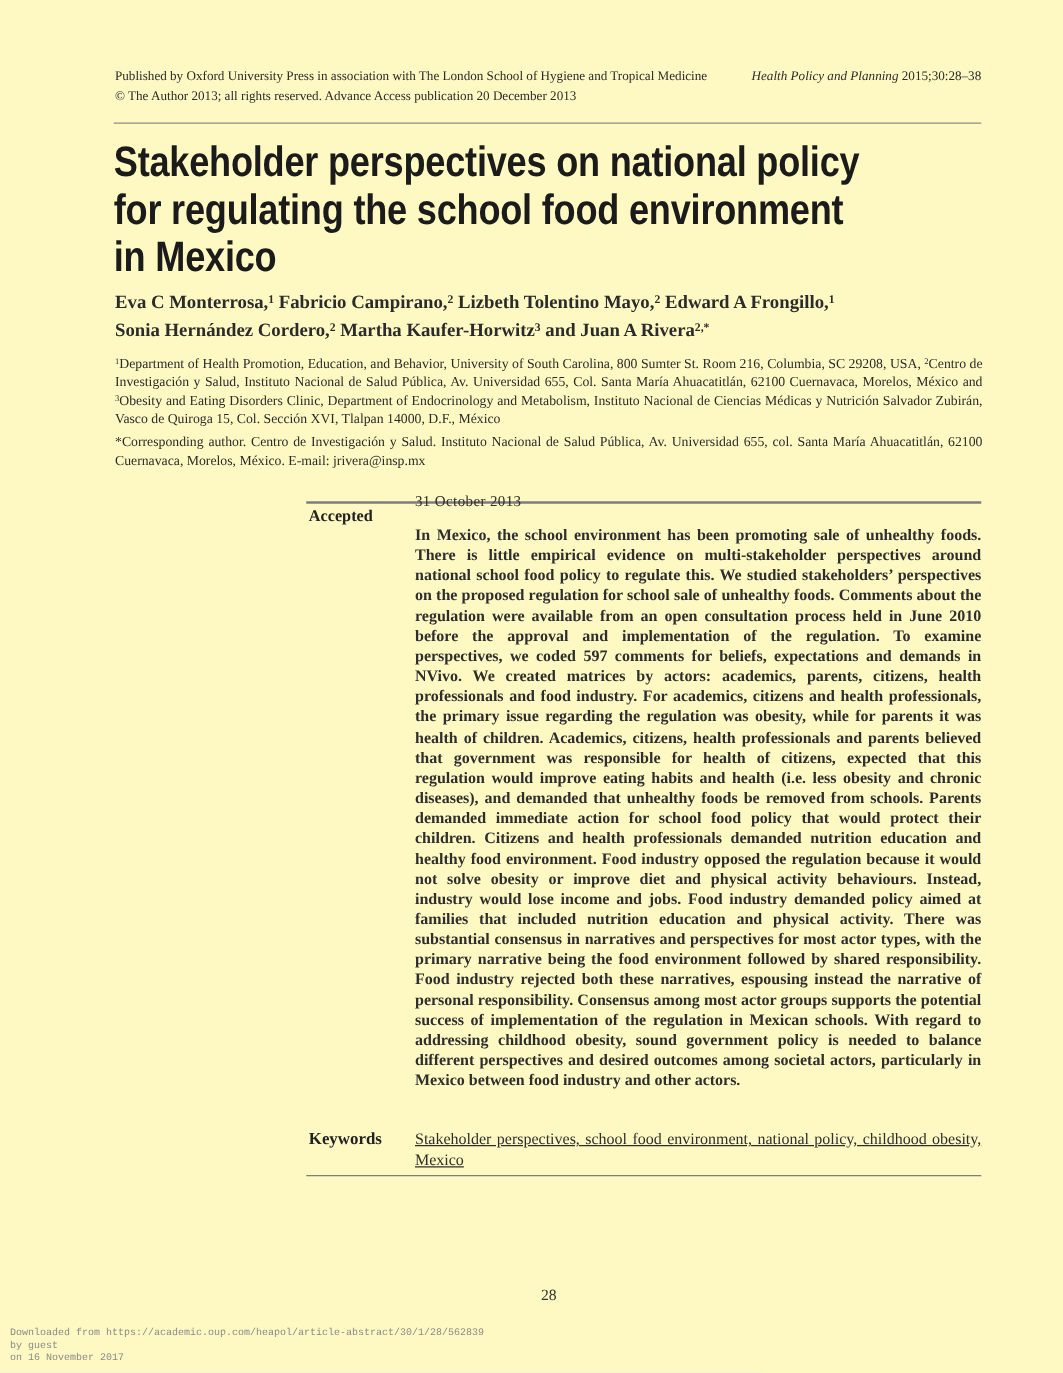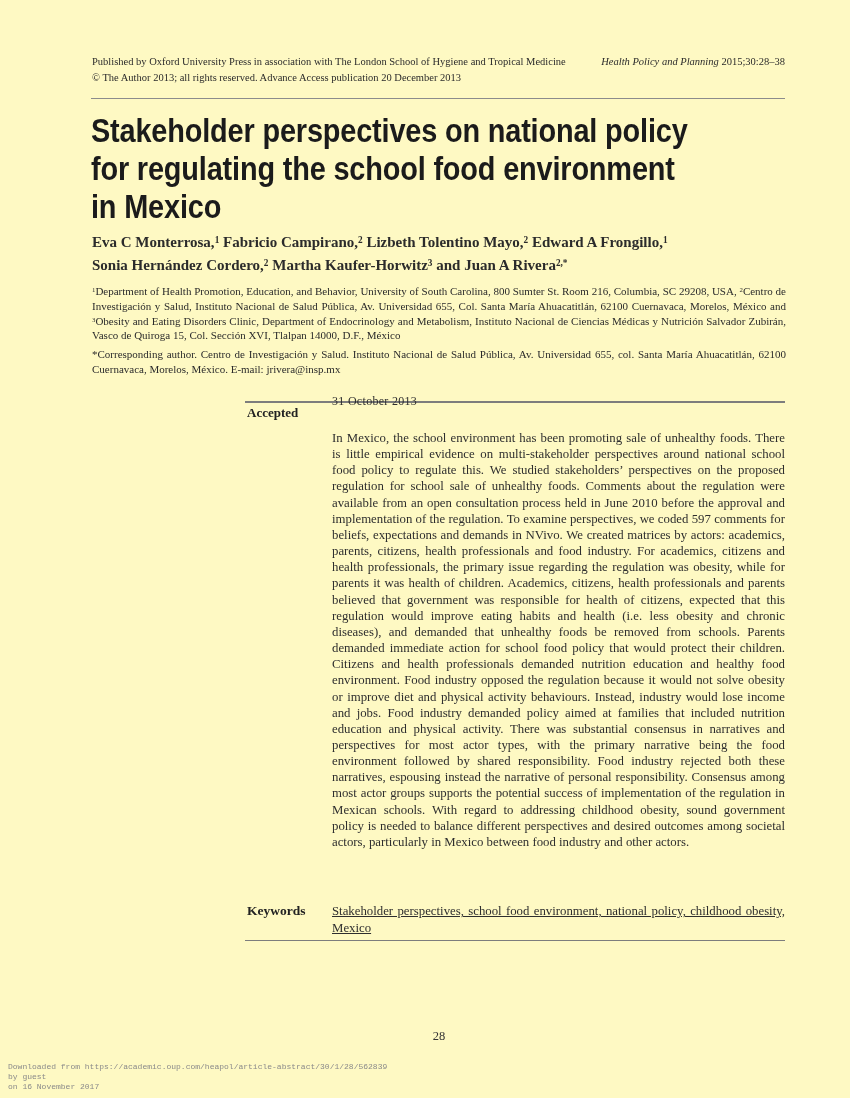--- a/index.html
+++ b/index.html
@@ -49,22 +49,22 @@
   .rule-abstract-top { top:401px; left:245px; width:540px; height:2px; background:#7d7d7d; }
   .accepted-label {
     position:absolute; top:405px; left:247px;
     font-weight:bold; font-size:13px; color:#222222;text-align:right;
   }
   .accepted-date {
     position:absolute; top:394px; left:332px;
     font-size:12px; color:#2e2e2e; letter-spacing:0.3px;
   }
   .abstract-body {
-    position:absolute; top:430px; left:332px; width:453px;
-    font-size:12.8px; line-height:16.15px; text-align:justify; color:#2e2e2e;
+    position:absolute; top:420px; left:332px; width:453px;
+    font-size:12.8px; line-height:16.15px; text-align:justify; color:#2e2e2e;font-weight:bold;
   }
   .keywords-label {
     position:absolute; top:903px; left:247px;
     font-weight:bold; font-size:13.5px; color:#222222;
   }
   .keywords-text {
     position:absolute; top:903px; left:332px; width:453px;
     font-size:12.8px; line-height:16.5px; text-align:justify; color:#2e2e2e;text-decoration:underline;
   }
   .rule-abstract-bottom { top:940px; left:245px; width:540px; background:#7d7d7d; }

